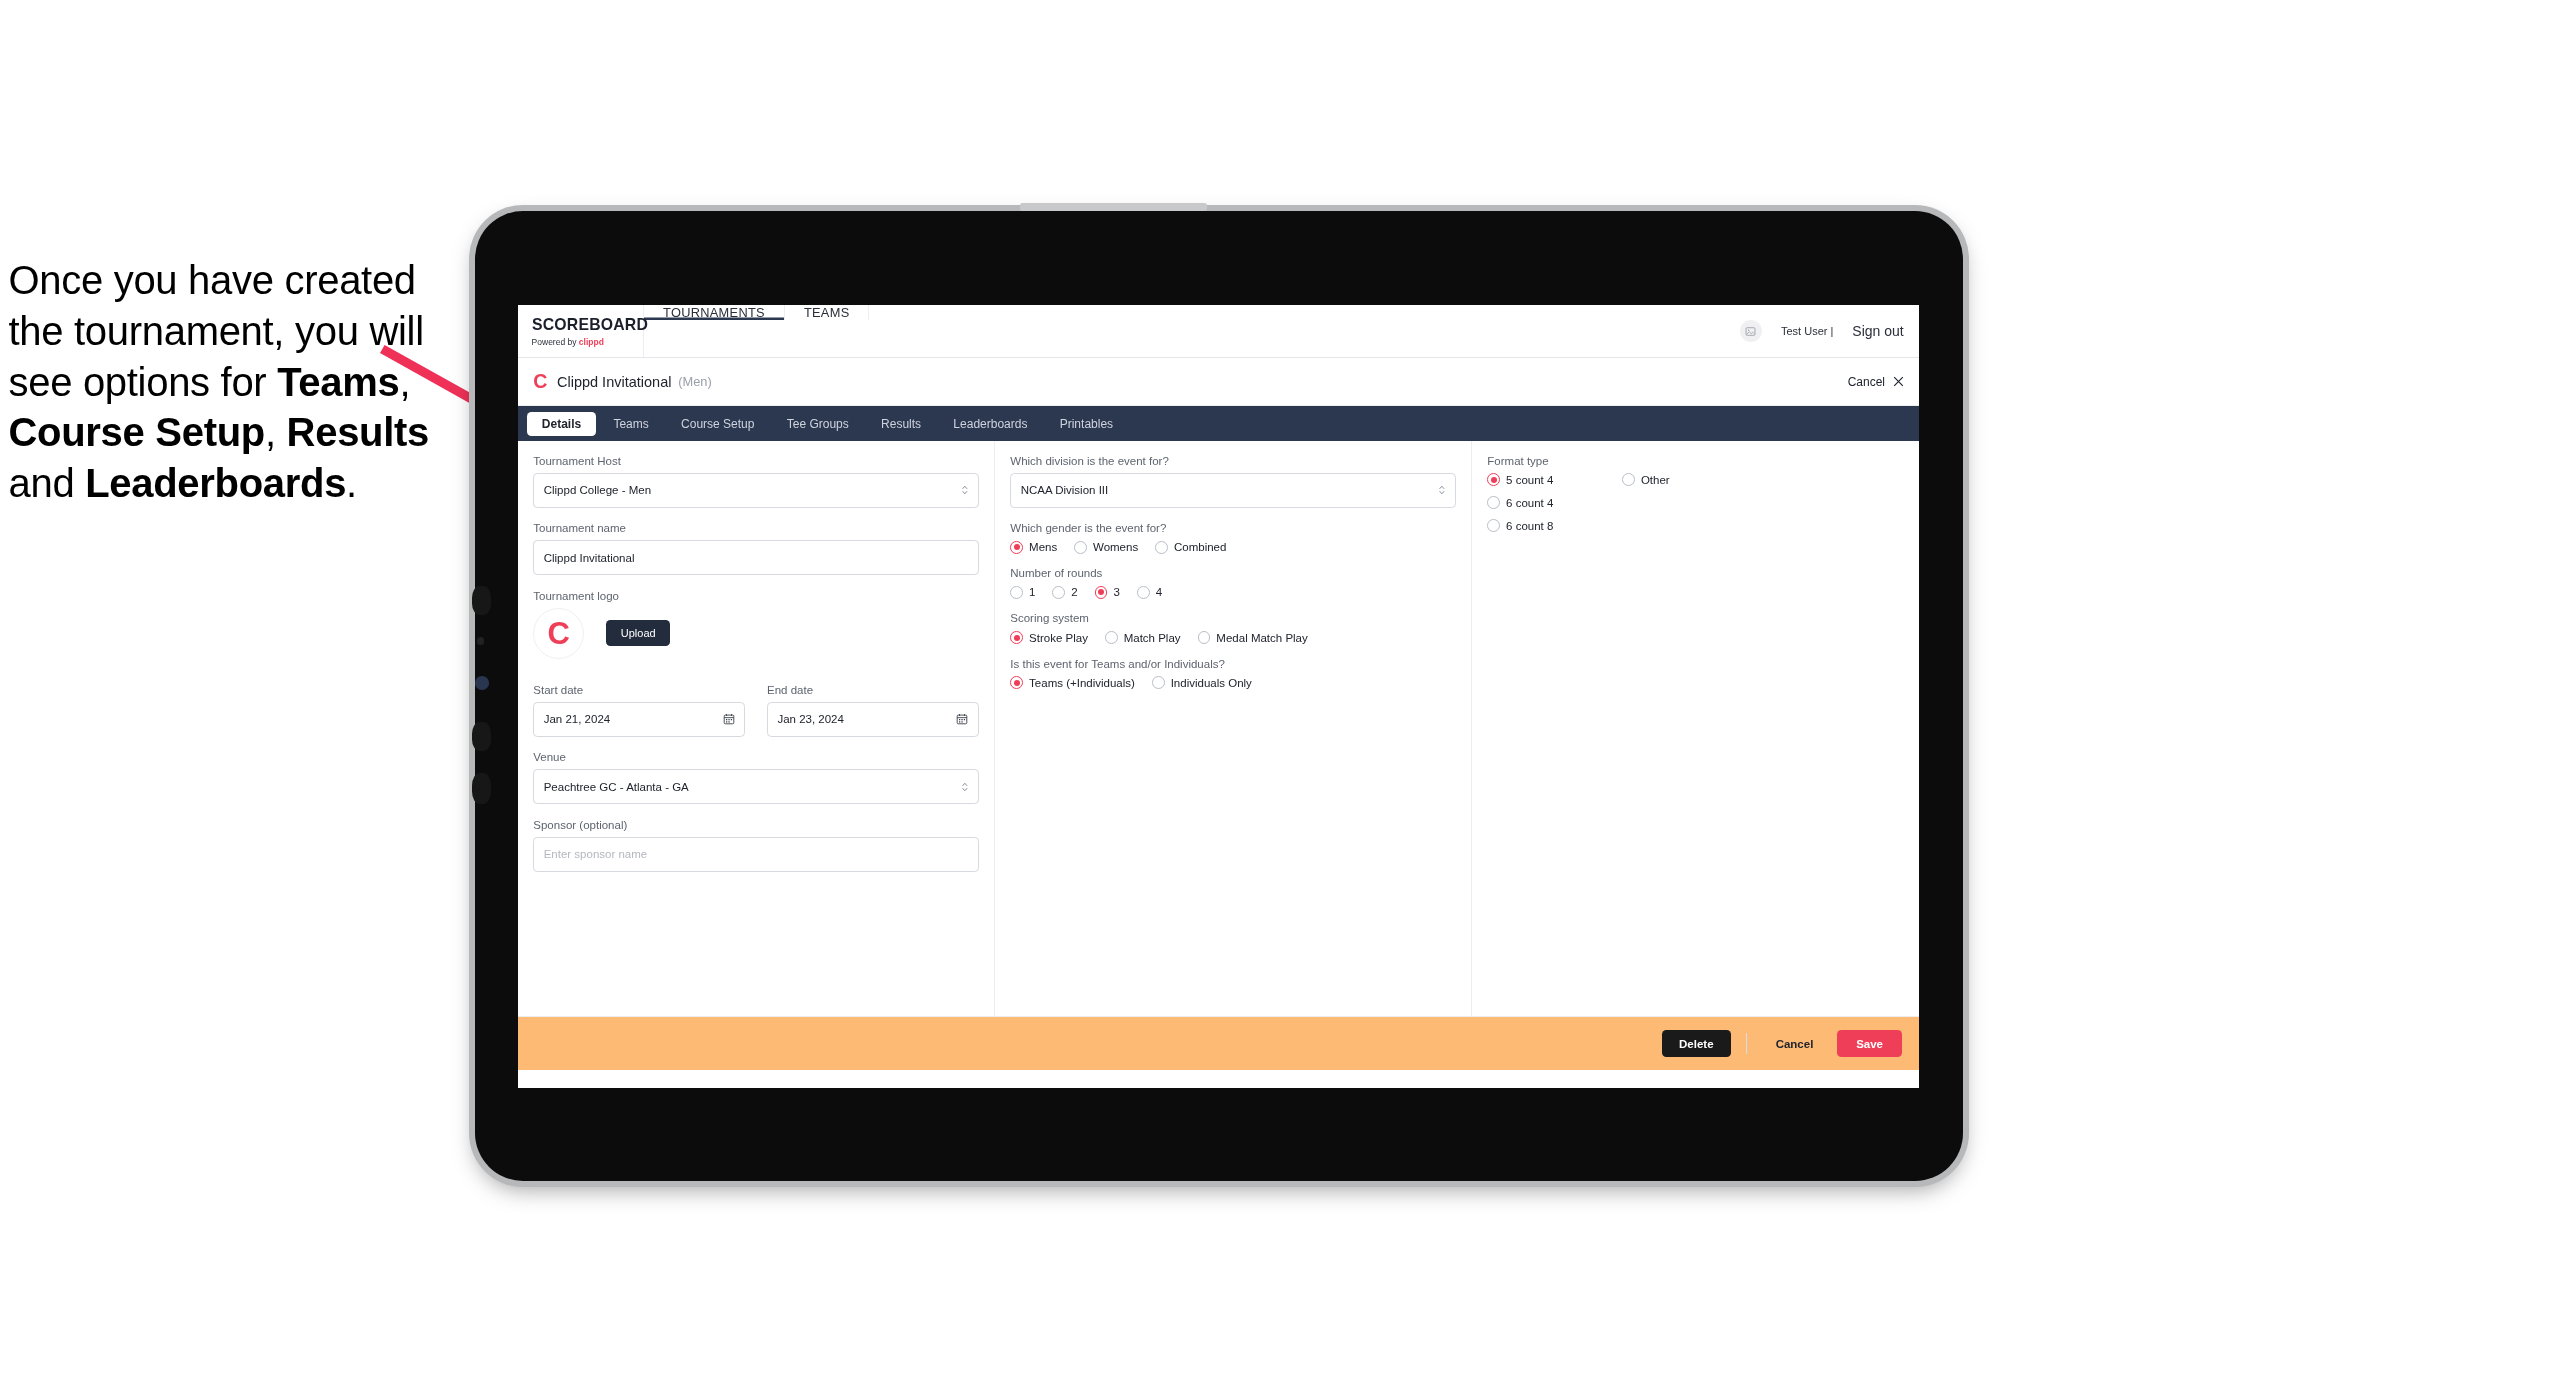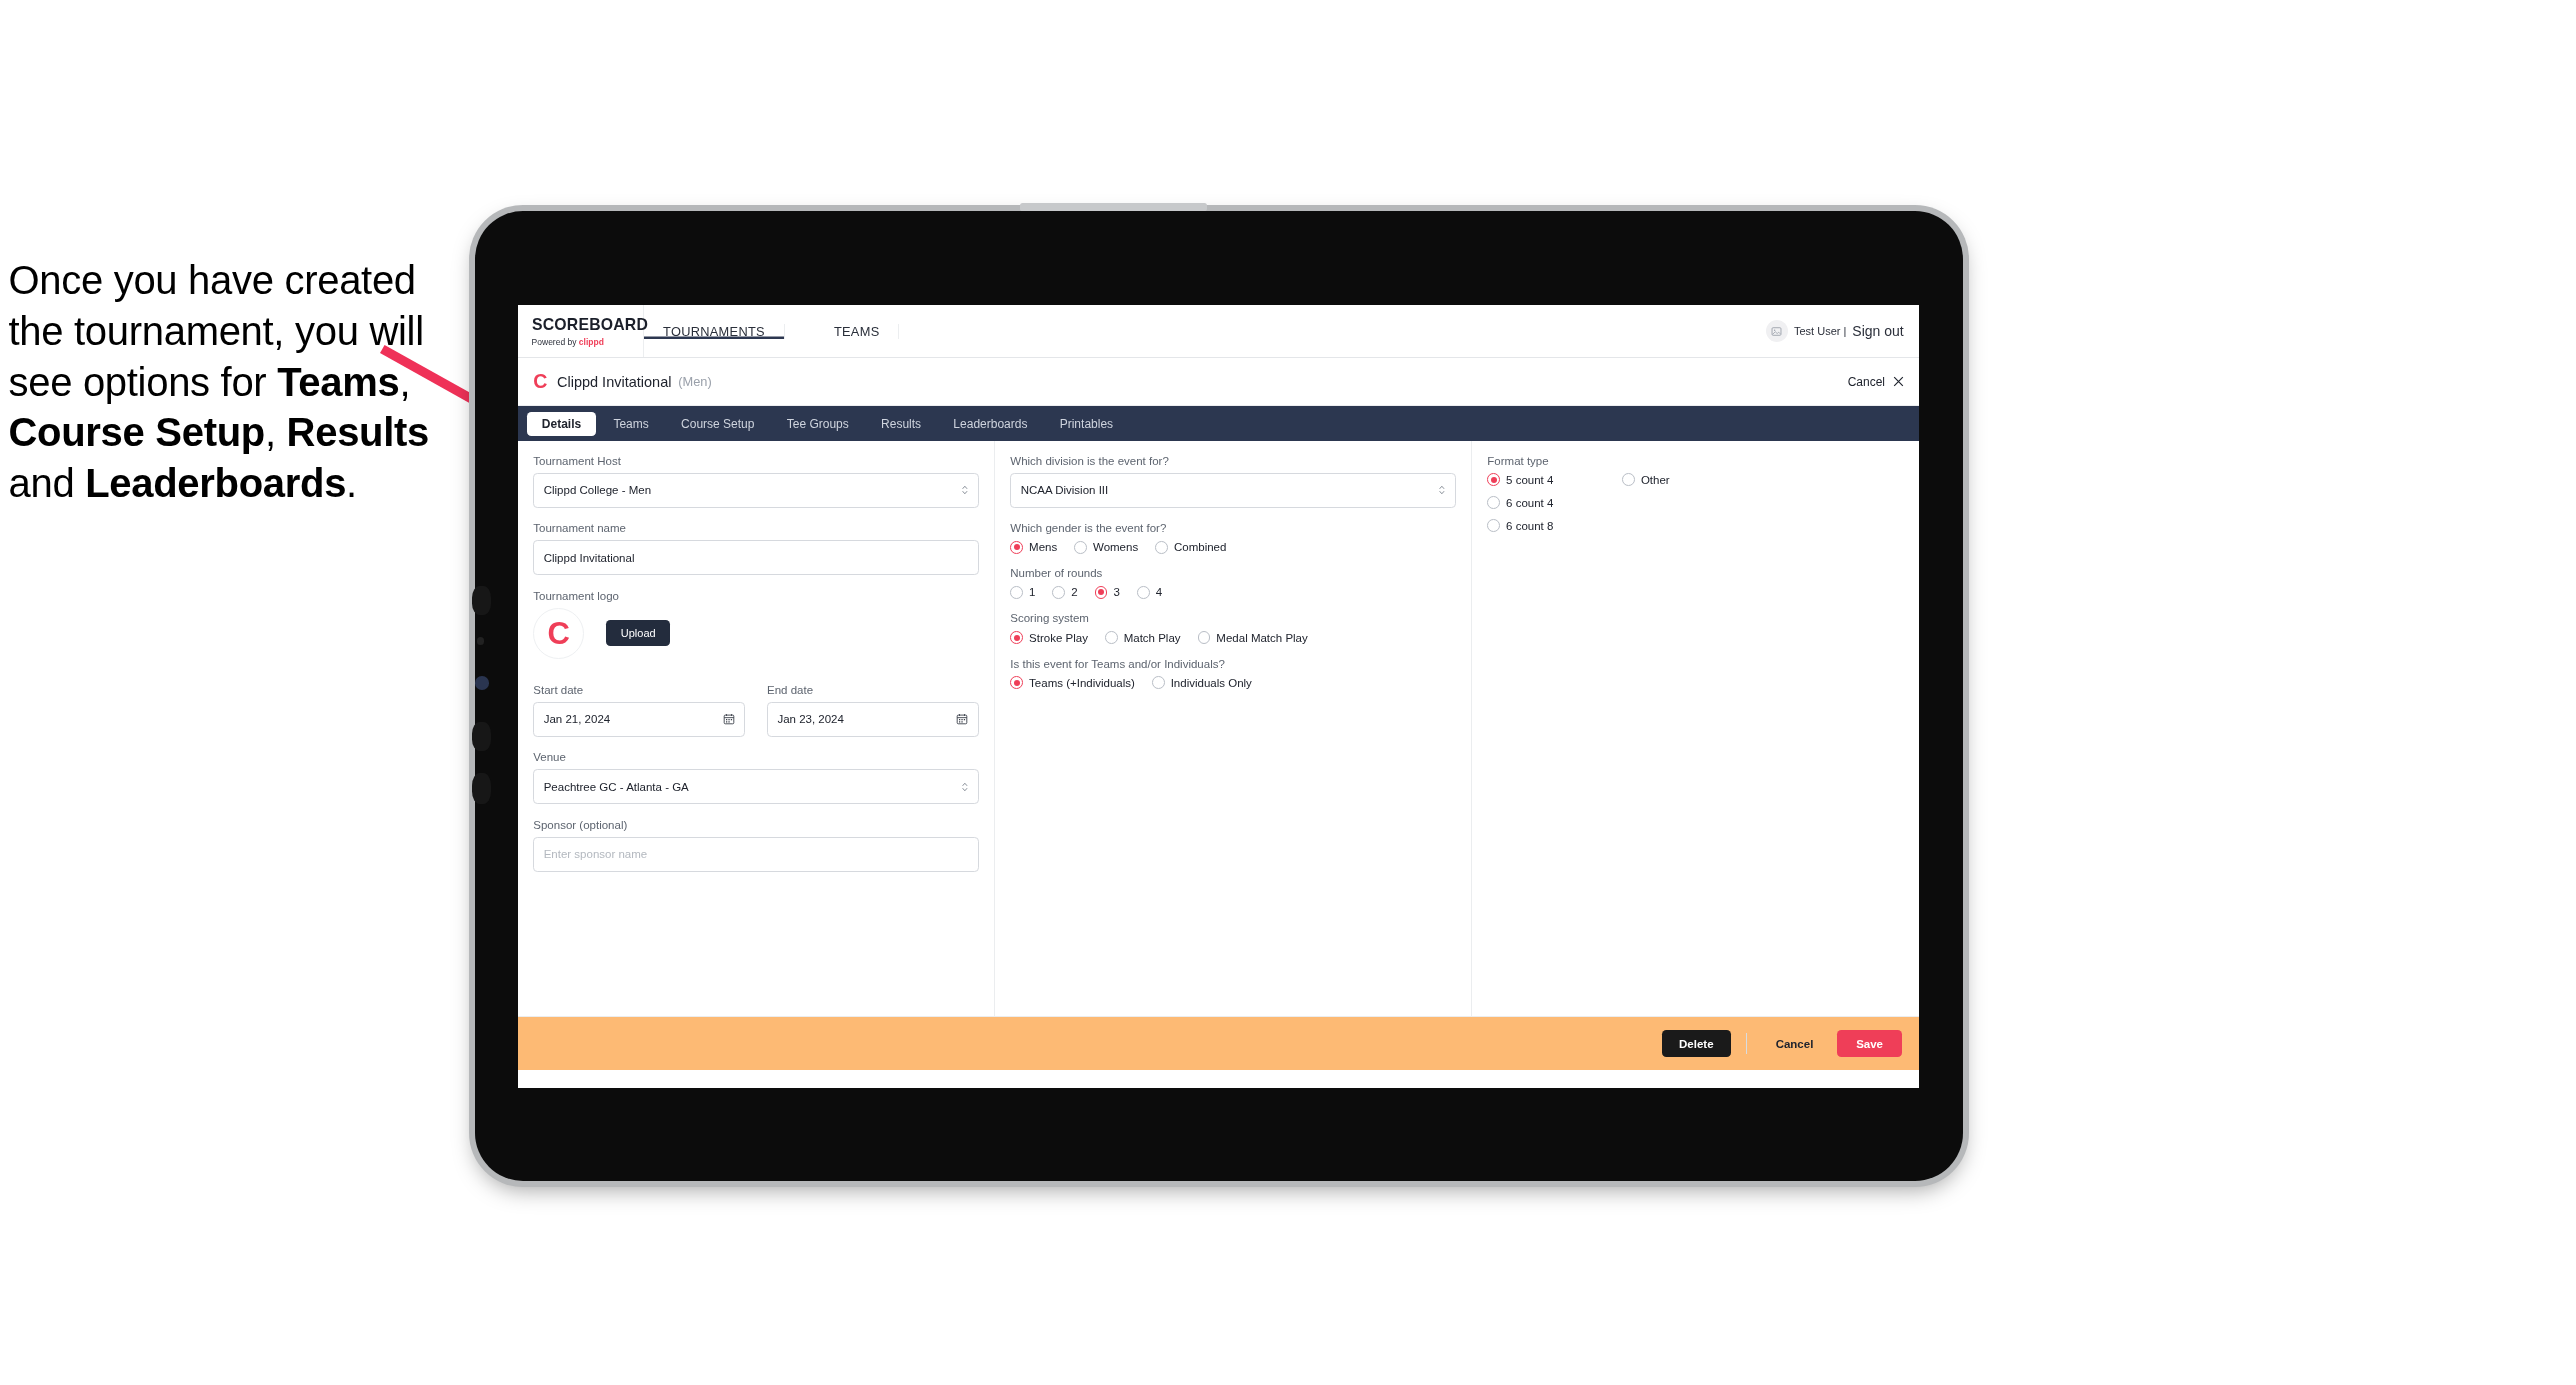--- a/index.html
+++ b/index.html
@@ -67,30 +67,30 @@
     border-right: 0.9px solid #eceef0;
   }
   .logo-main {
     font-family: "Liberation Sans Narrow", "Liberation Sans", sans-serif;
     font-weight: 700; font-size: 17px; letter-spacing: 0.2px;
     color: #1b1f2a; transform: scaleX(.93); transform-origin: left center;
   }
   .logo-sub { font-size: 8.5px; color:#2b2f3a; margin-top: 1.7px; }
   .logo-sub .pink { color:#ef3e58; font-weight:700; }
 
-  .nav-tabs { display:flex; align-items:center;gap:30px; }
+  .nav-tabs { display:flex; align-items:flex-start; }
   .nav-tab {
     display:flex; align-items:center; padding: 0 19px;
     font-size: 12.8px; color:#2a2f3a; letter-spacing:0.3px;
     border-right: 0.9px solid #eceef0; cursor: pointer;
   }
   .nav-tab.active { box-shadow: inset 0 -2.6px 0 #2c3750; font-weight:400; }
 
   .appbar-spacer { flex:1; }
-  .user-cell { display:flex; align-items:center; gap:6px; padding-right: 15.3px; text-align: center; }
+  .user-cell { display:flex; align-items:center; gap:19px; padding-right: 15.3px; text-align: center; }
   .avatar {
     width:22px; height:22px; border-radius:50%;
     background:#f0f0f2; display:flex; align-items:center; justify-content:center;
   }
   .user-name { font-size: 11px; color:#2b2f3a; }
   .sign-out { font-size: 14px; color:#2b2f3a; cursor:pointer; }
 
   
   .subheader {
     position:relative; height: 48px; background:#fff;

